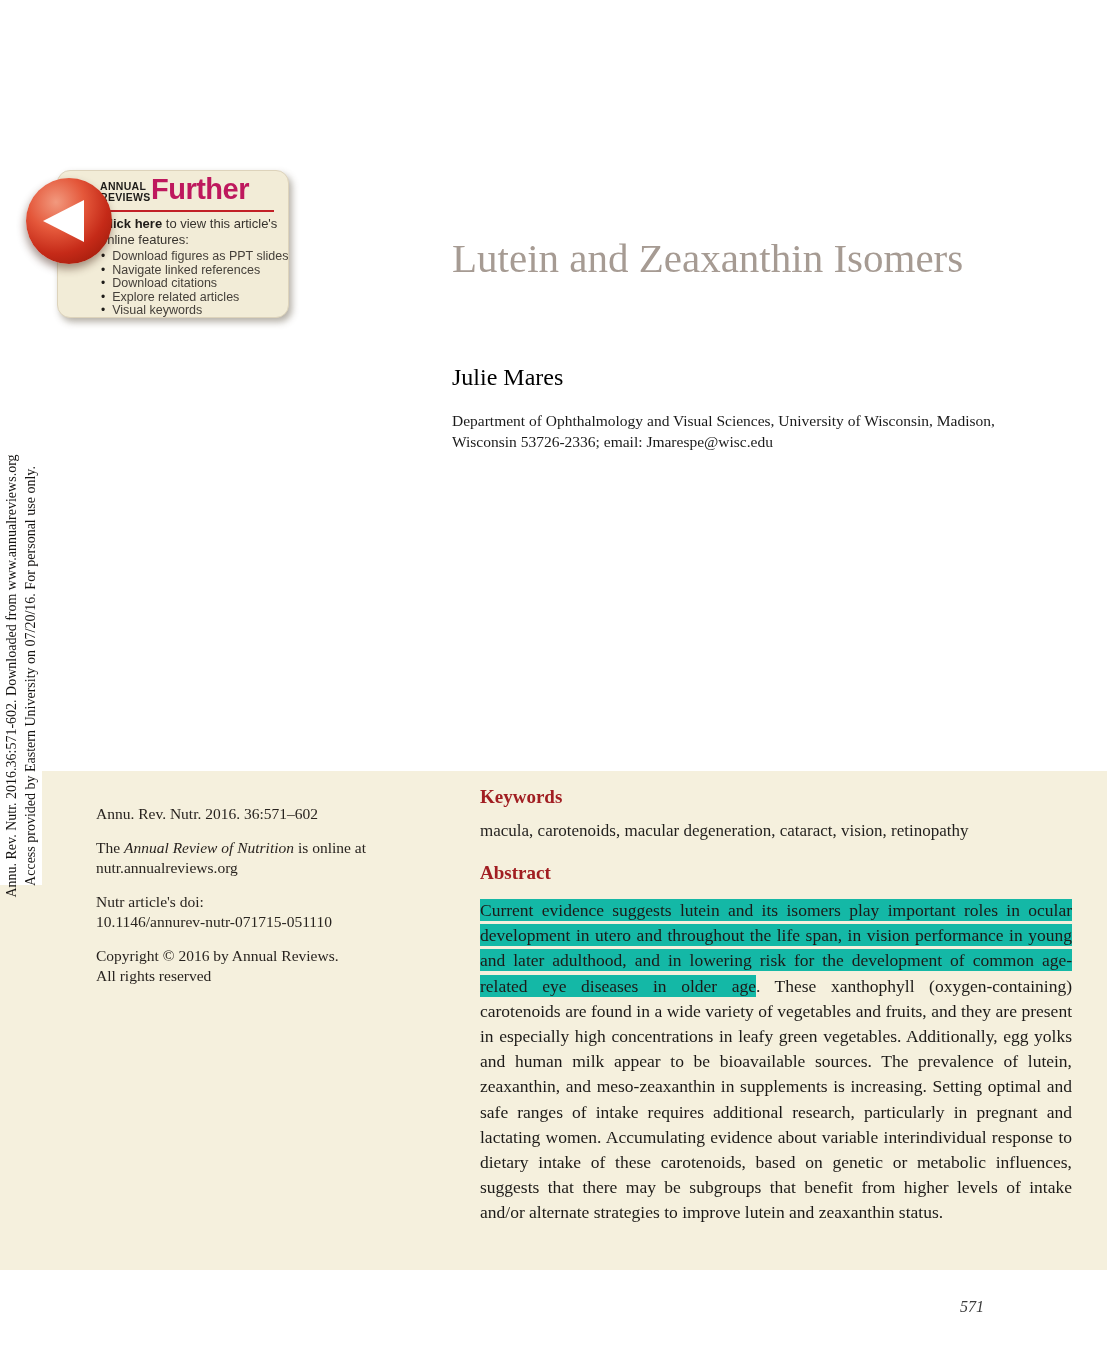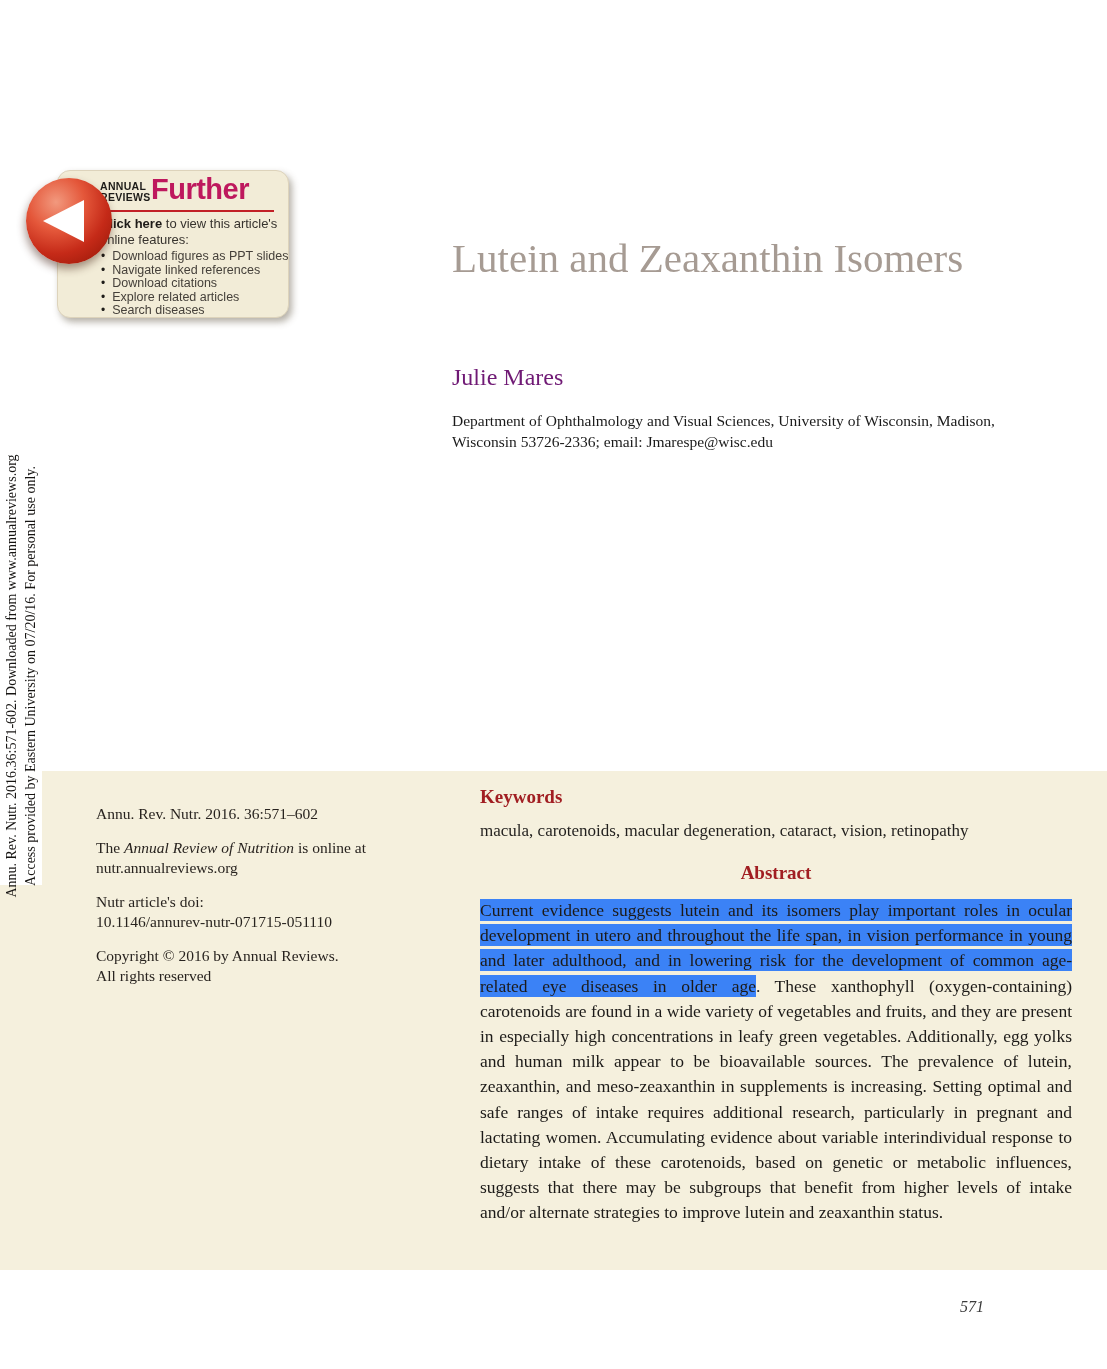--- a/index.html
+++ b/index.html
@@ -135,21 +135,21 @@
     width: 620px;
     font-size: 41px;
     line-height: 53px;
     color: #a69b93;
     z-index: 3;
   }
   .article-author {
     position: absolute;
     left: 452px; top: 364px;
     font-size: 24px;
-    color: #701a75;
+    color: #000000;
     z-index: 3;
   }
   .article-affiliation {
     position: absolute;
     left: 452px; top: 410px;
     width: 600px;
     font-size: 15.5px;
     line-height: 21px;
     color: #1a1a1a;
     z-index: 3;
@@ -182,29 +182,29 @@
     color: #a11e22;
     line-height: 22px;
     margin: 0 0 12px 0;
   }
   .keywords-text {
     font-size: 17px;
     line-height: 22px;
     color: #211f1d;
     margin: 0 0 20px 0;
   }
-  .abstract-heading { margin-bottom: 14px; text-align: center; }
+  .abstract-heading { margin-bottom: 14px; }
   .abstract-text {
     font-size: 17.5px;
     line-height: 25.2px;
     text-align: justify;
     color: #1c1a18;
   }
   .abstract-text mark {
-    background: #3b82f6;
+    background: #14b8a6;
     color: inherit;
     padding: 1px 0;
   }
 
   
   .page-number {
     position: absolute;
     left: 948px; top: 1298px;
     width: 48px;
     text-align: center;
@@ -253,21 +253,21 @@
     <li>
         <span class="dot">•</span>
         <span>Download citations</span>
       </li>
     <li>
         <span class="dot">•</span>
         <span>Explore related articles</span>
       </li>
     <li>
         <span class="dot">•</span>
-        <span>Search diseases</span>
+        <span>Visual keywords</span>
       </li>
   </ul>
 
   <div class="article-title">
     <div>Lutein and Zeaxanthin Isomers</div>
   </div>
   <div class="article-author">Julie Mares</div>
   <div class="article-affiliation">
     <div>Department of Ophthalmology and Visual Sciences, University of Wisconsin, Madison,</div>
     <div>Wisconsin 53726-2336; email: Jmarespe@wisc.edu</div>

